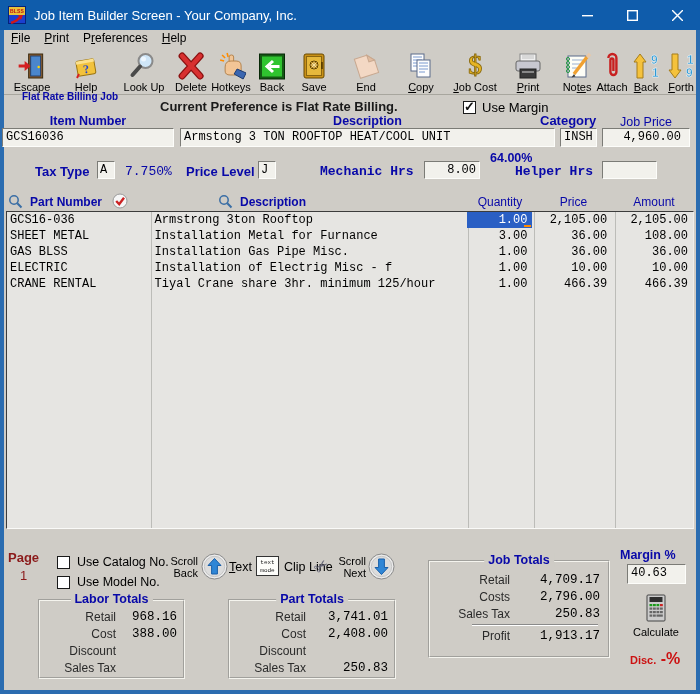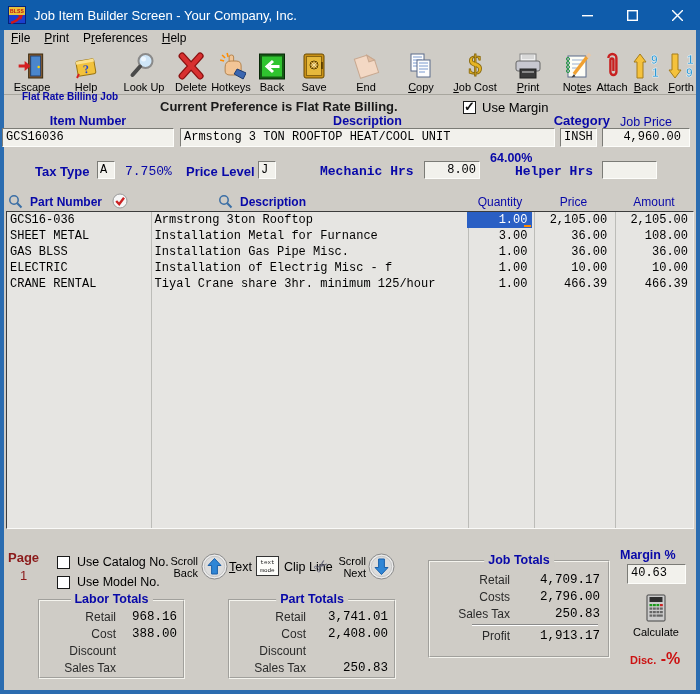--- a/index.html
+++ b/index.html
@@ -286,21 +286,21 @@
     </div>
   </div>
 
   <div class="abs nlab" style="left:5px; top:91px; font-size:10px;margin-left:17px;">Flat Rate Billing Job</div>
   <div class="abs" style="left:160px; top:99px; font-size:13px; font-weight:bold; color:#1a1a1a;">Current Preference is Flat Rate Billing.</div>
   <div class="abs" style="left:463px; top:100px;"><span class="checkbox checked"></span></div>
   <div class="abs" style="left:482px; top:100px; font-size:13px; color:#000;">Use Margin</div>
 
   <div class="abs nlab" style="left:2px; top:114px; width:172px; text-align:center; font-size:12.5px;">Item Number</div>
   <div class="abs nlab" style="left:180px; top:114px; width:375px; text-align:center; font-size:12.5px;">Description</div>
-  <div class="abs nlab" style="left:540px; top:113px; width:70px; text-align:right; font-size:13px;">Category</div>
+  <div class="abs nlab" style="left:540px; top:113px; width:70px; text-align:left; font-size:13px;">Category</div>
   <div class="abs" style="left:602px; top:115px; width:88px; text-align:center; font-size:12.5px; color:#0808a8;">Job Price</div>
 
   <div class="abs sunken field" style="left:2px; top:128px; width:172px;">GCS16036</div>
   <div class="abs sunken field" style="left:180px; top:128px; width:375px;">Armstong 3 TON ROOFTOP HEAT/COOL UNIT</div>
   <div class="abs sunken field" style="left:560px; top:128px; width:37px;">INSH</div>
   <div class="abs sunken field r" style="left:602px; top:128px; width:88px; padding-right:8px;">4,960.00</div>
 
   <div class="abs nlab" style="left:490px; top:151px; font-size:12.5px;">64.00%</div>
 
   <div class="abs nlab" style="left:35px; top:164px; font-size:13px;">Tax Type</div>

